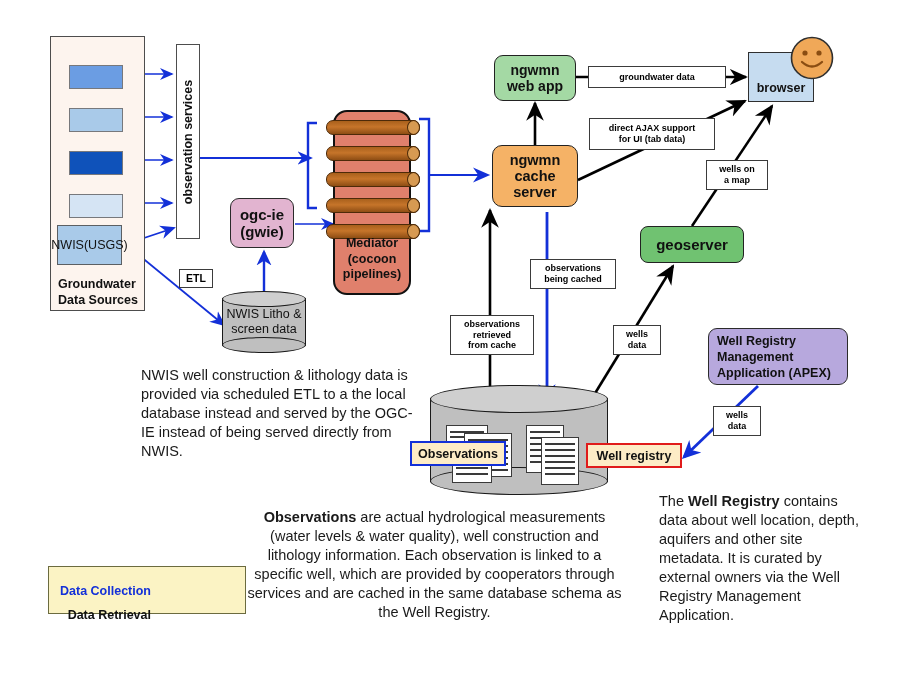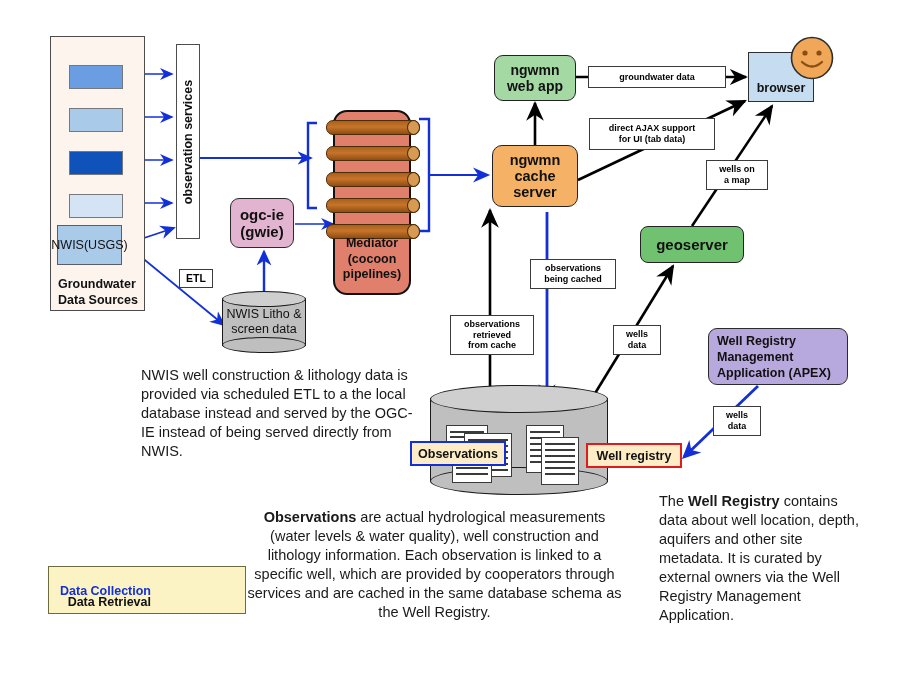--- a/index.html
+++ b/index.html
@@ -168,21 +168,21 @@
   #legend{
     position:absolute;left:48px;top:566px;width:198px;height:48px;
     background:#fbf3c4;border:1.5px solid #6b6b3f;box-sizing:border-box;
   }
   .legrow{position:absolute;left:0;width:198px;height:20px;display:flex;align-items:center;}
   .legrow .txt{width:108px;text-align:right;font-size:12.5px;font-weight:bold;
     padding-right:6px;box-sizing:border-box;}
   .legrow .ln{flex:1;height:14px;position:relative;}
   #leg-collect{top:4px;margin-top:10px;}
   #leg-collect .txt{color:#1330d8;}
-  #leg-retrieve{top:25px;}
+  #leg-retrieve{top:38px;}
   #leg-retrieve .txt{color:#111;}
 </style>
 </head>
 <body>
 
 <div id="stage">
 
   <svg id="svglayer" viewBox="0 0 900 685">
     <defs>
       <marker id="bluehead" markerWidth="9" markerHeight="9" refX="7.5" refY="4.5" orient="auto" markerUnits="strokeWidth">

